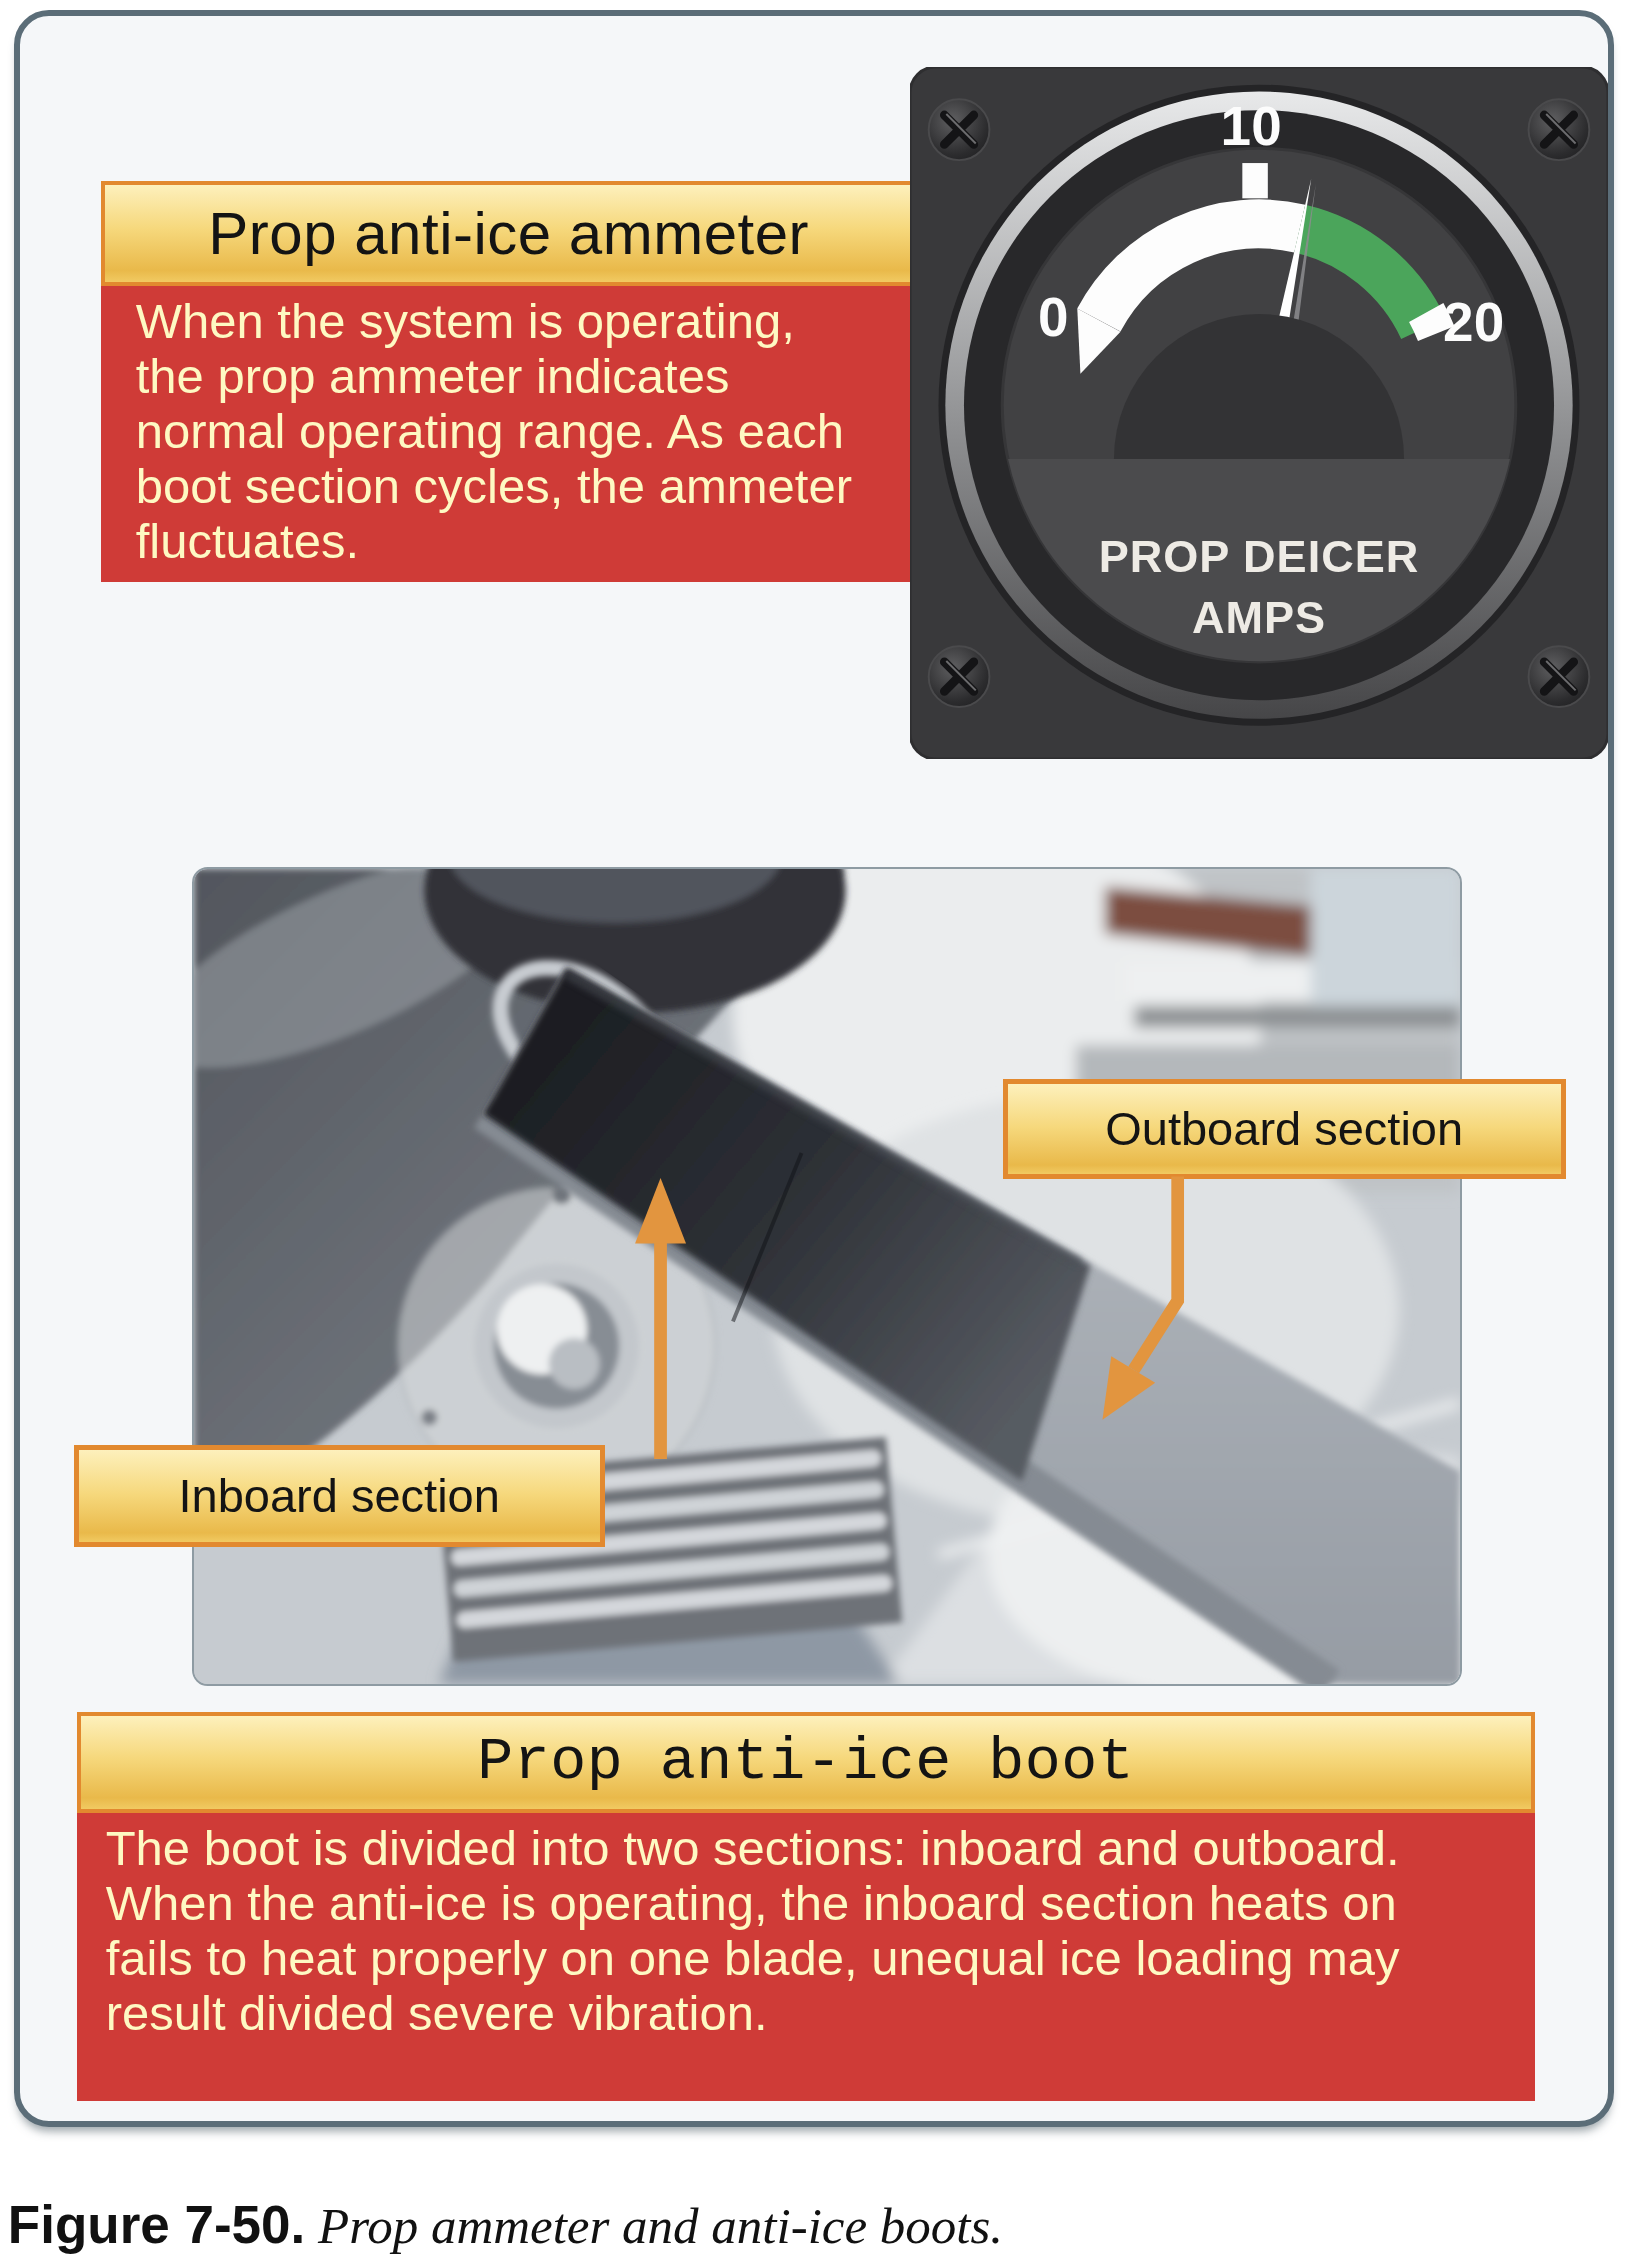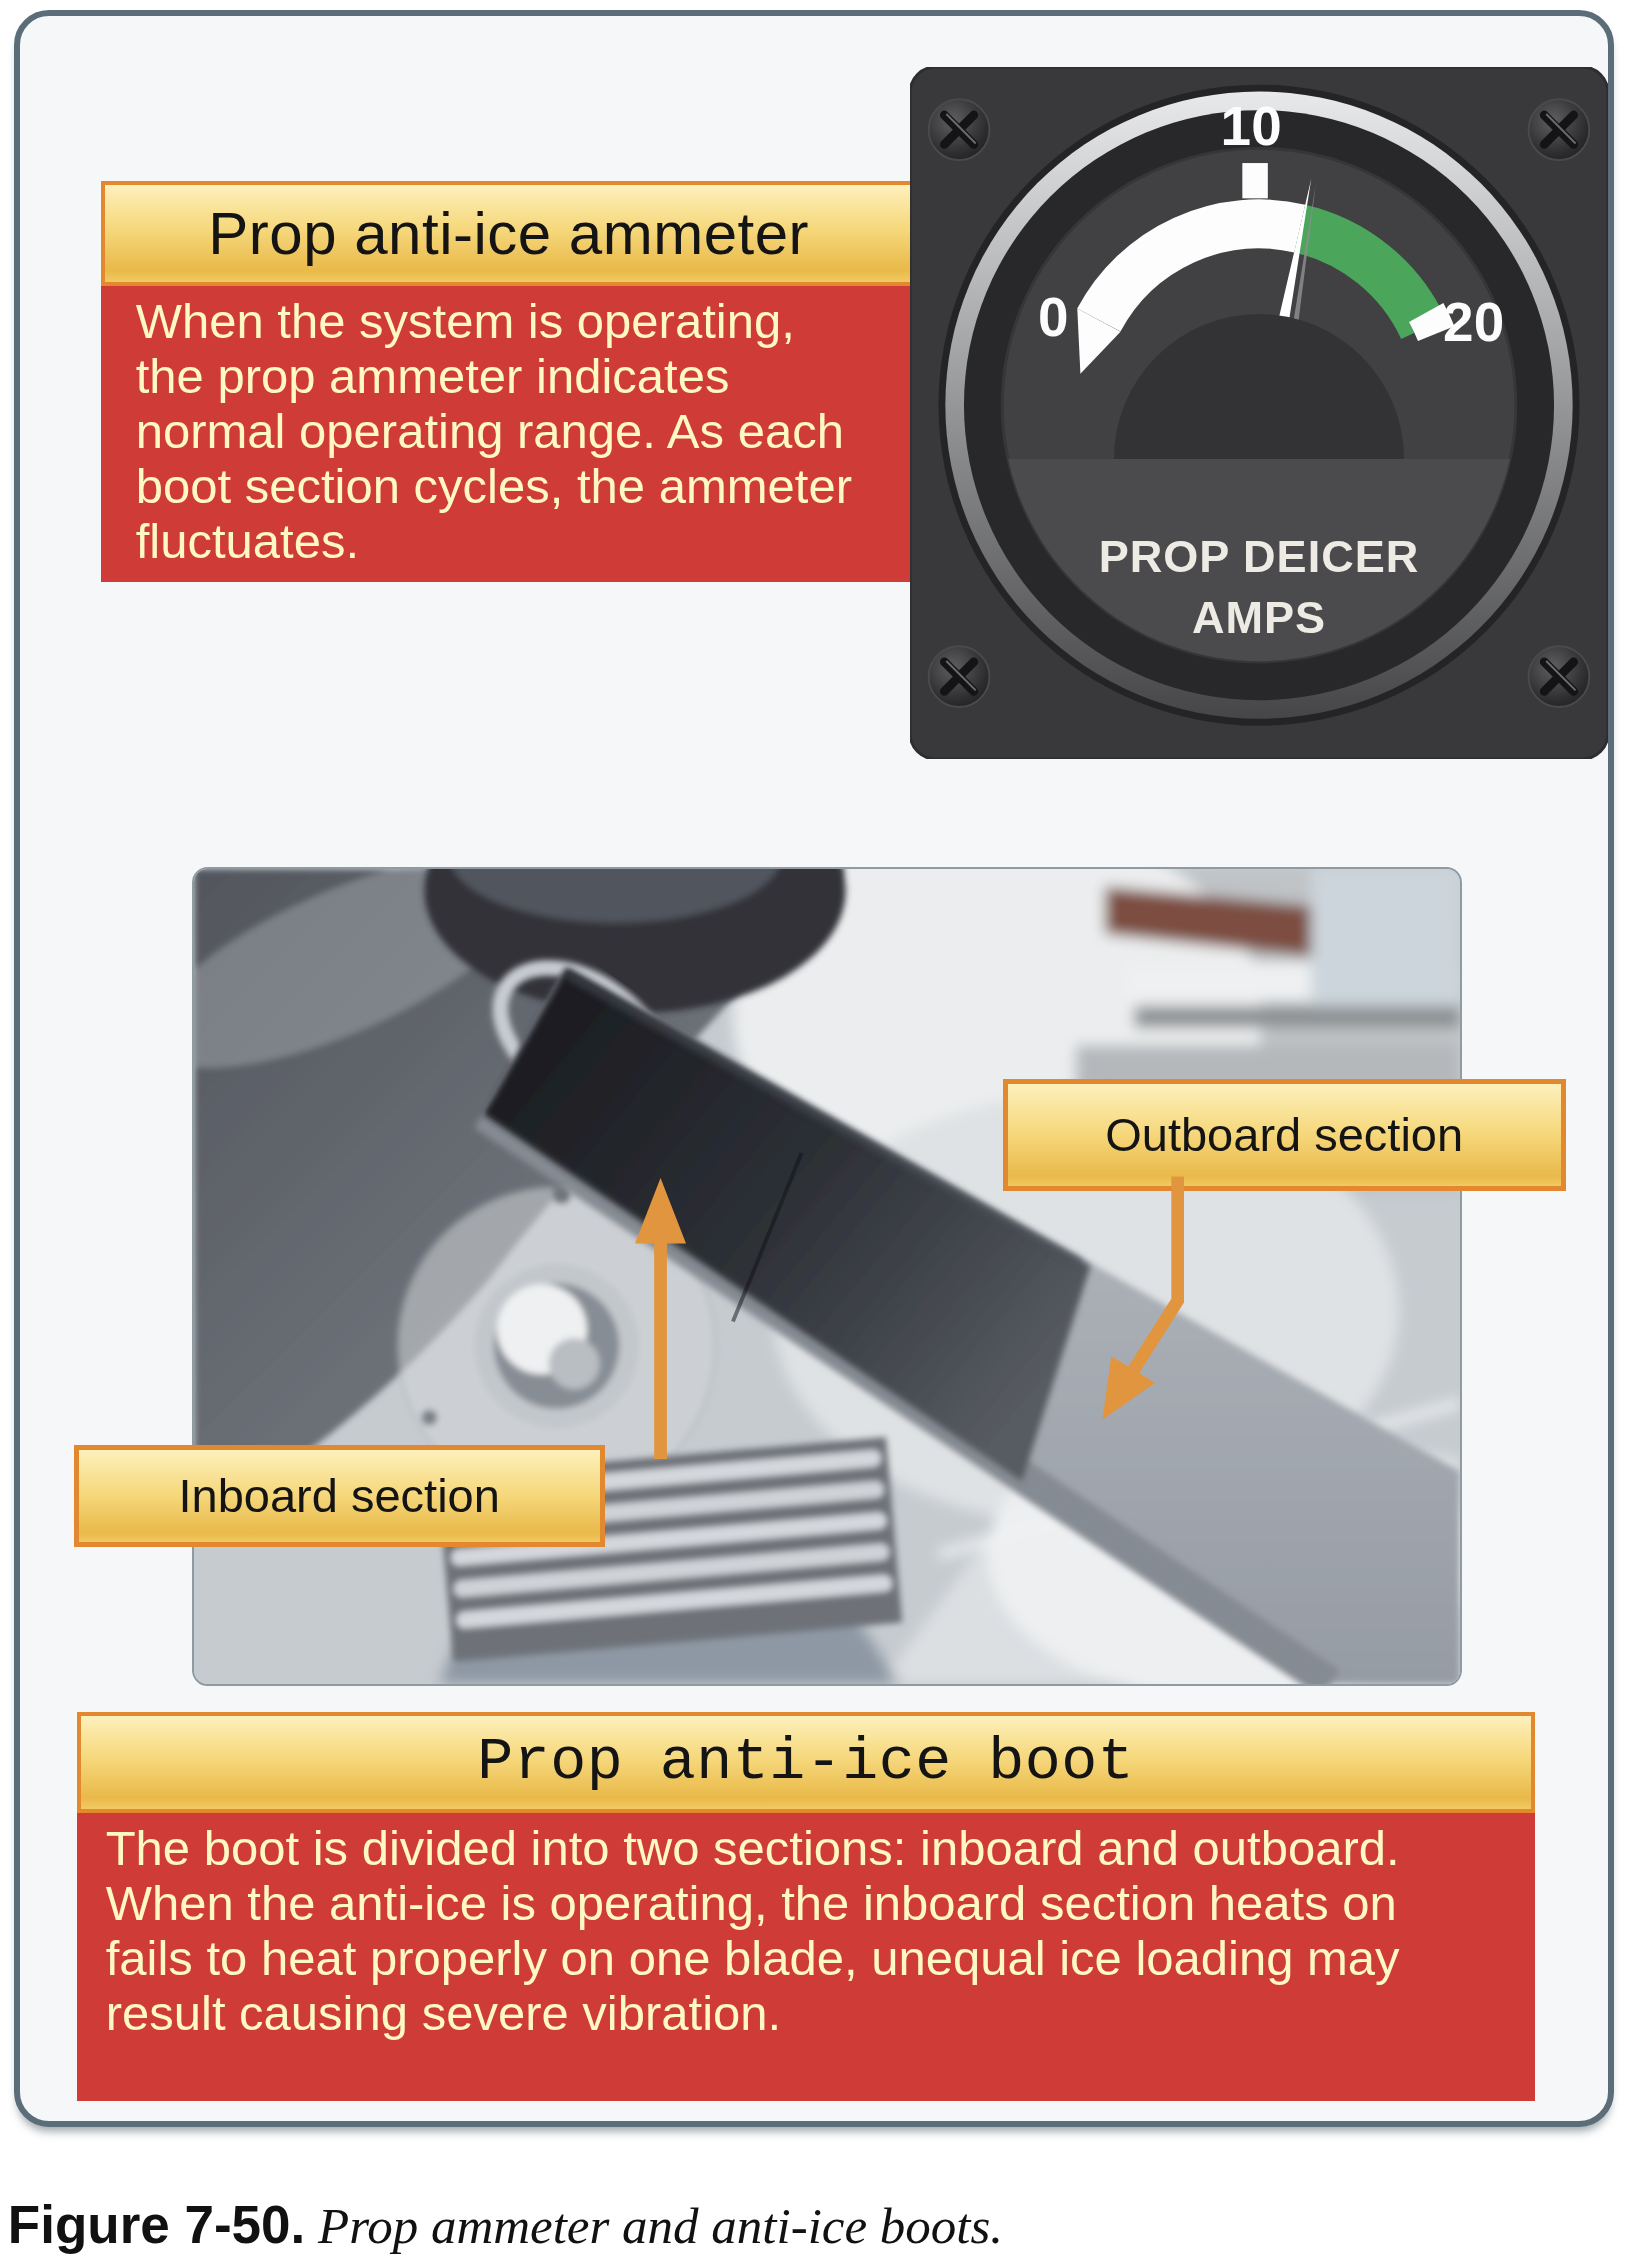--- a/index.html
+++ b/index.html
@@ -17,21 +17,21 @@
   .redbox{position:absolute;box-sizing:border-box;background:#cf3b37;color:#fef9c3;
           font-size:49px;line-height:55px;padding-top:8px;}
   .redbox .ln{white-space:nowrap;}
   .hdr-ammeter{left:81px;top:165px;width:816px;height:105px;}
   .body-ammeter{left:81px;top:270px;width:818px;height:296px;padding-left:35px;}
   .hdr-boot{left:57px;top:1696px;width:1458px;height:101px;font-family:Liberation Mono, monospace;}
   .body-boot{left:57px;top:1797px;width:1458px;height:288px;padding-left:29px;}
   .labelbox{position:absolute;box-sizing:border-box;border:5.9px solid #e2892f;
         background:linear-gradient(#fdf0bc,#f6d87c 48%,#e9b94a 90%,#f1ca62);
         color:#141414;display:flex;align-items:center;justify-content:center;font-size:47px;}
-  .lbl-outboard{left:983px;top:1063px;width:563px;height:112px;text-align:right;}
+  .lbl-outboard{left:983px;top:1063px;width:563px;height:100px;text-align:right;}
   .lbl-inboard{left:54px;top:1429px;width:531px;height:102px;}
   .gauge{position:absolute;left:890px;top:51px;width:698px;height:692px;}
   .photo{position:absolute;left:172px;top:851px;width:1266px;height:815px;
          border:2.9px solid #8e9ba3;border-radius:15.7px;overflow:hidden;background:#c6cbd0;}
   .arrow-svg{position:absolute;pointer-events:none;}
   .caption{position:absolute;left:7.8px;top:2194px;width:1568px;color:#111111;}
   .cap-label{font-family:"Liberation Sans",sans-serif;font-weight:bold;font-size:53px;}
   .cap-title{font-family:"Liberation Serif",serif;font-style:italic;font-size:51px;}
   .gtxt{font-family:"Liberation Sans",sans-serif;font-weight:bold;}
 </style>
@@ -223,21 +223,21 @@
       <polygon points="33,5 7,72 59,72" fill="#e2953f"></polygon>
     </svg>
 
     <div class="gold hdr-boot">
       <span>Prop anti-ice boot</span>
     </div>
     <div class="redbox body-boot">
       <div class="ln">The boot is divided into two sections: inboard and outboard.</div>
       <div class="ln">When the anti-ice is operating, the inboard section heats on</div>
       <div class="ln">fails to heat properly on one blade, unequal ice loading may</div>
-      <div class="ln">result causing severe vibration.</div>
+      <div class="ln">result divided severe vibration.</div>
     </div>
   </div>
 
   <div class="caption">
     <span class="cap-label">Figure 7-50.</span><span class="cap-title"> Prop ammeter and anti-ice boots.</span>
   </div>
 </div>
 
 
 </body></html>

